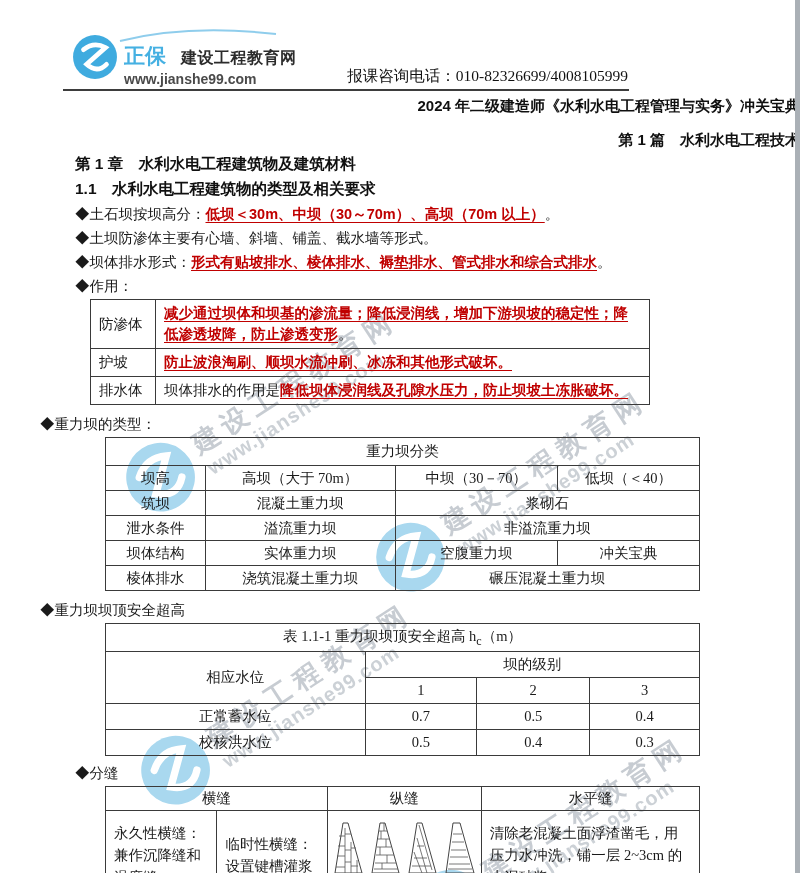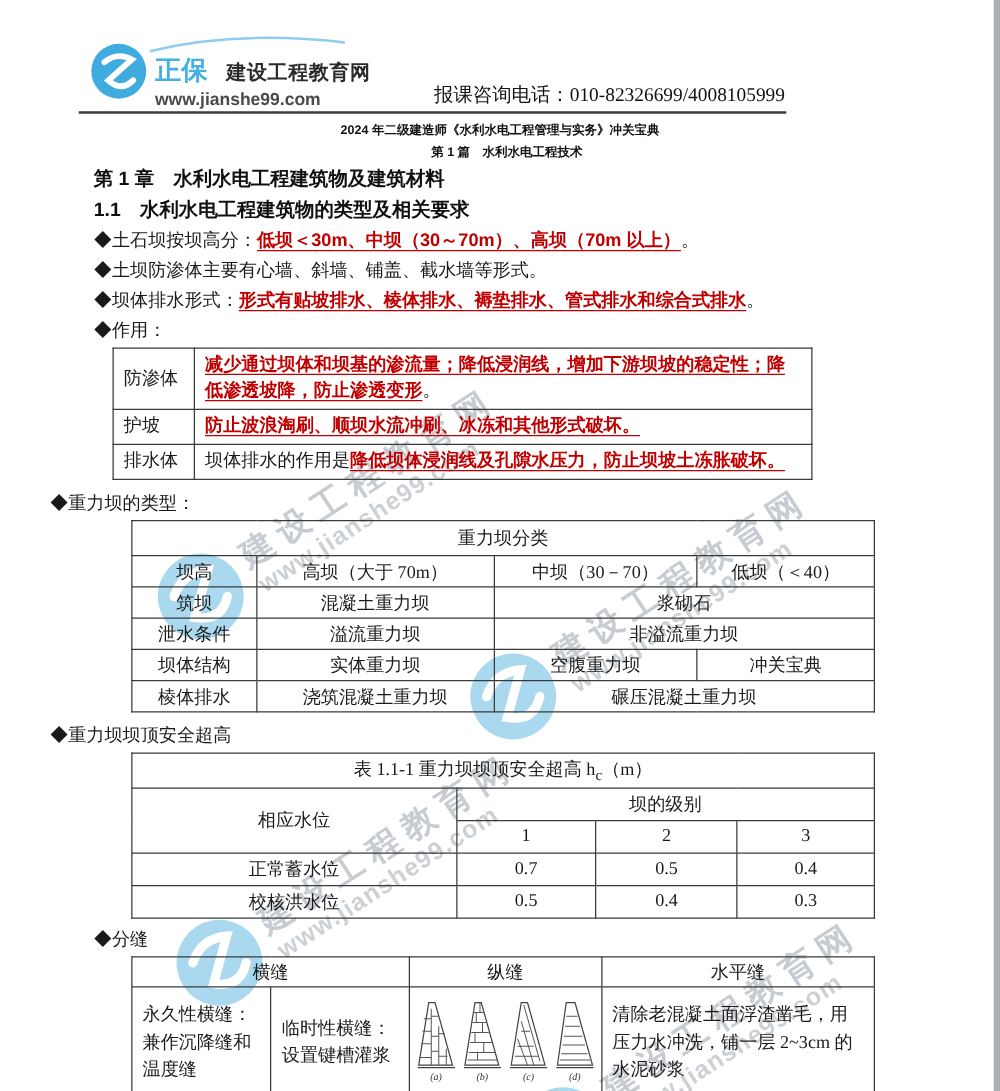--- a/index.html
+++ b/index.html
@@ -29,24 +29,24 @@
   .logo { position:absolute; left:72px; top:34px; display:flex; align-items:flex-start; gap:6px; }
   .logo-circle { width:46px; height:46px; }
   .logo-texts { position:relative; padding-top:8px; font-family:"Liberation Sans", sans-serif; }
   .logo-arc { position:absolute; left:-6px; top:-6px; }
   .logo-row1 { display:flex; align-items:baseline; gap:15px; }
   .brand-zh { color:#45b0e2; font-size:21px; font-weight:bold; }
   .brand-rest { color:#2b2b2b; font-size:16px; font-weight:bold; letter-spacing:0.5px; }
   .brand-url { color:#4a4a4a; font-size:14px; font-weight:bold; margin-top:1px; }
   .phone { position:absolute; right:172px; top:66px; font-size:15.5px;
            white-space:nowrap; color:#111; }
-  .t-main, .t-part { text-align:center; font-weight:bold; font-size:10px;
+  .t-main, .t-part { text-align:right; font-weight:bold; font-size:15px;
                      font-family:"Liberation Sans", sans-serif; color:#101010; }
   .t-main { margin-top:5px; }
-  .t-part { margin-top:4px;padding-left:11px; }
+  .t-part { margin-top:15px;padding-left:11px; }
   .t-chapter, .t-section { font-weight:bold; font-size:15.5px; margin:4px 0 0 75px;
                            font-family:"Liberation Sans", sans-serif; color:#101010; }
   .bullet { margin:4px 0 0 75px; font-size:14.5px; line-height:20px; color:#1a1a1a; }
   .red { color:#c00000; font-weight:bold; text-decoration:underline;
          text-underline-offset:3px; font-family:"Liberation Sans", sans-serif; }
   table { border-collapse:collapse; font-size:14.5px; color:#1a1a1a; }
   td { border:1.4px solid #3a3a3a; padding:2px 6px; background:transparent; }
   
   .ftable { margin:3px 0 0 90px; width:560px; }
   .ftable td { padding:3px 8px; line-height:21px; }

